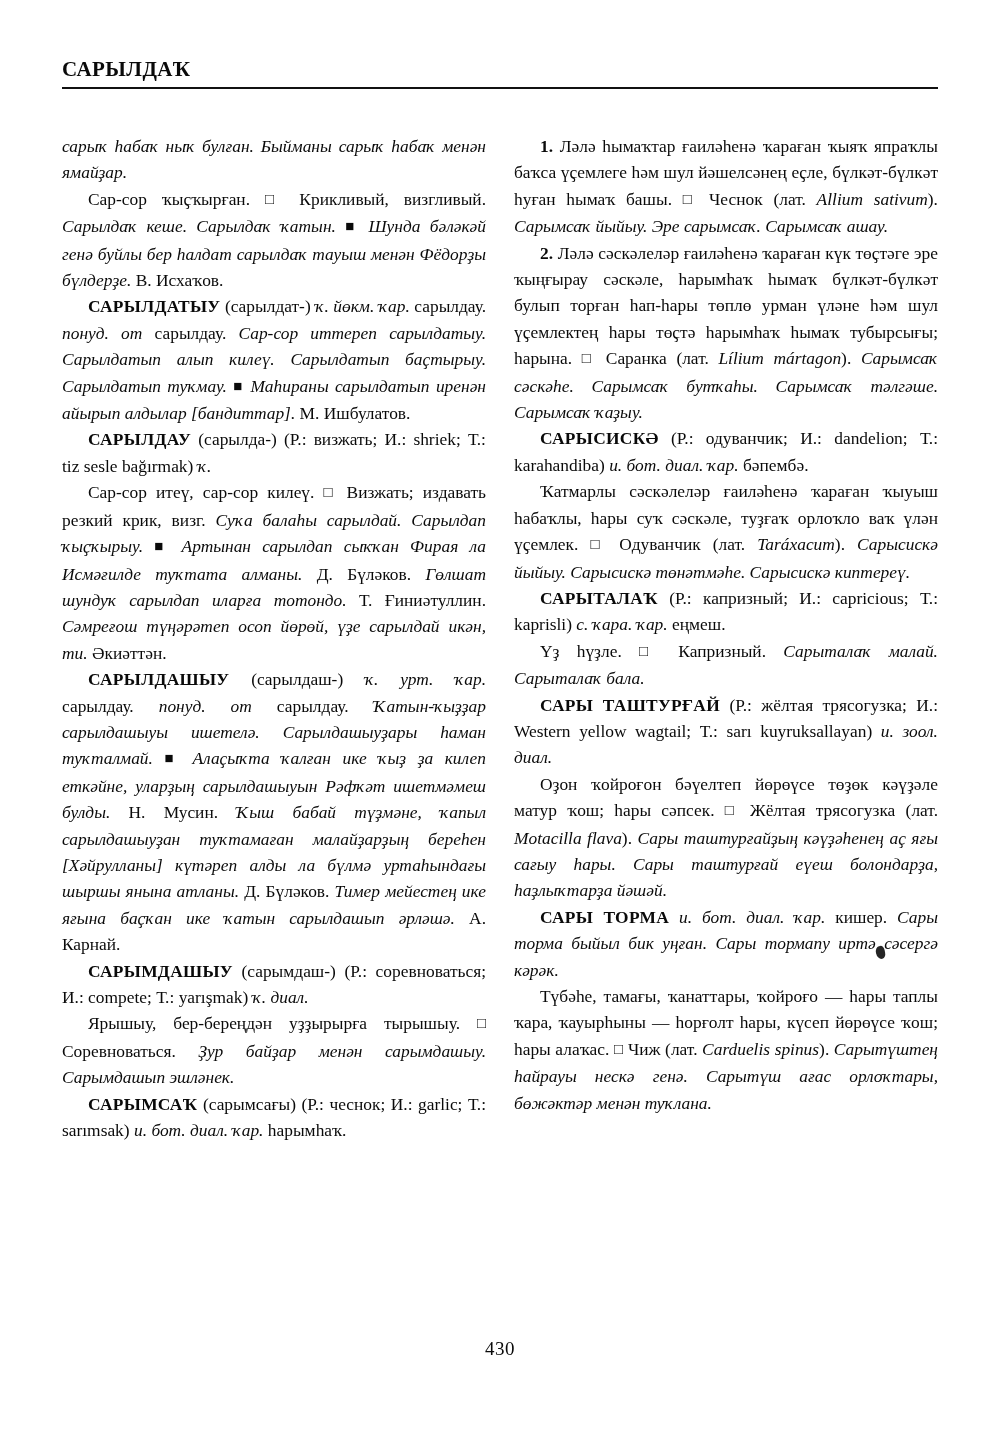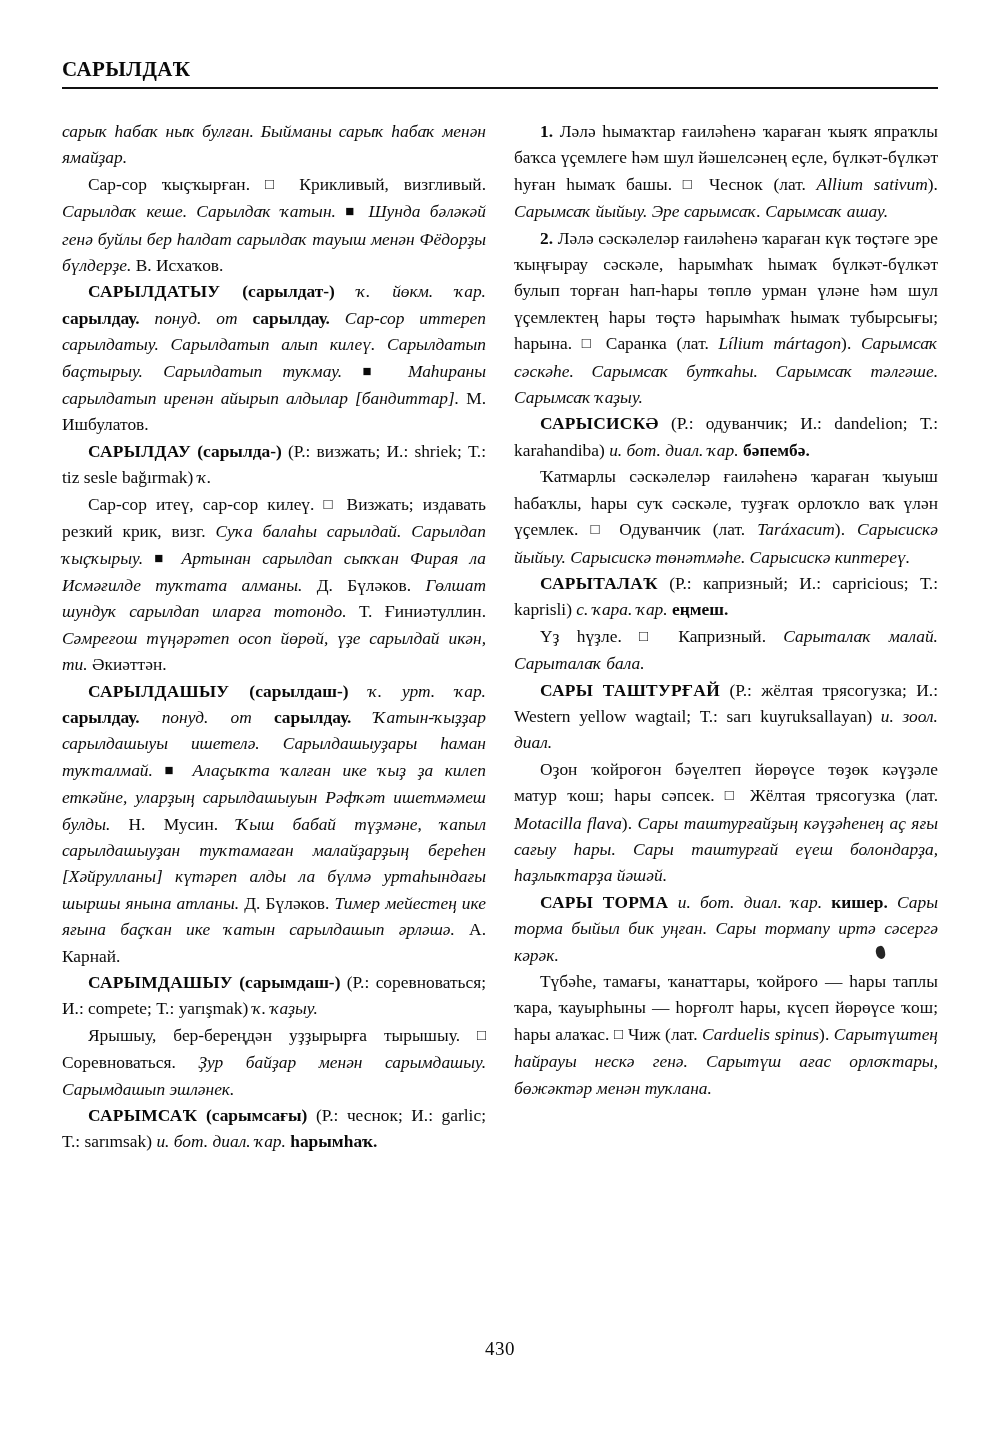--- a/index.html
+++ b/index.html
@@ -43,21 +43,21 @@
     margin-top: 6px;
     width: 876px;
     height: 2.2px;
     background: #111;
   }
 
   
   .columns {
     position: absolute;
     left: 62px;
-    top: 118px;
+    top: 133px;
     width: 876px;
     display: flex;
     gap: 28px;
     align-items: flex-start;
   }
   .col {
     width: 424px;
     font-size: 17.4px;
     line-height: 26.4px;
     text-align: justify;
@@ -67,21 +67,21 @@
   .col-right { width: 424px; }
 
   p.para {
     margin: 0;
     text-indent: 26px;
     text-align: justify;
   }
   p.para.noindent { text-indent: 0; }
 
   
-  b, .b { font-weight: bold; }
+  b, .b { font-weight: normal; }
   i, .i { font-style: italic; }
   .hw {            
     font-weight: bold;
     letter-spacing: 0.3px;
   }
   .sensenum { font-weight: bold; }   
   .marker {
     font-style: normal;
     font-weight: normal;
     font-size: 15px;
@@ -160,21 +160,21 @@
 
       <p class="para"><span class="hw">САРЫЛДАШЫУ</span> <b>(сарылдаш-)</b> <i>ҡ. урт.</i> <i>ҡар.</i> <b>сарылдау.</b> <i>понуд. от</i> <b>сарылдау.</b> <i>Ҡатын-ҡыҙҙар сарылдашыуы ишетелә. Сарылдашыуҙары һаман туҡталмай.</i>
         <span class="marker">■</span>
         <i>Алаҫыҡта ҡалған ике ҡыҙ ҙа килеп еткәйне, уларҙың сарылдашыуын Рәфҡәт ишетмәмеш булды.</i>
         <span>Н. Мусин.</span>
         <i>Ҡыш бабай түҙмәне, ҡапыл сарылдашыуҙан туҡтамаған малайҙарҙың береһен [Хәйрулланы] күтәреп алды ла бүлмә уртаһындағы шыршы янына атланы.</i>
         <span>Д. Бүләков.</span>
         <i>Тимер мейестең ике яғына баҫҡан ике ҡатын сарылдашып әрләшә.</i>
         <span>А. Карнай.</span></p>
 
-      <p class="para"><span class="hw">САРЫМДАШЫУ</span> <b>(сарымдаш-)</b> <span>(</span><span>Р.:</span> <span>соревноваться;</span> <span>И.:</span> <span>compete;</span> <span>Т.:</span> <span>yarışmak</span><span>)</span> <i>ҡ. ҡаҙыу.</i></p>
+      <p class="para"><span class="hw">САРЫМДАШЫУ</span> <b>(сарымдаш-)</b> <span>(</span><span>Р.:</span> <span>соревноваться;</span> <span>И.:</span> <span>compete;</span> <span>Т.:</span> <span>yarışmak</span><span>)</span> <i>ҡ. диал.</i></p>
 
       <p class="para"><span>Ярышыу, бер-береңдән уҙҙырырға тырышыу.</span>
         <span class="marker">□</span>
         <span>Соревноваться.</span>
         <i>Ҙур байҙар менән сарымдашыу. Сарымдашып эшләнек.</i></p>
 
       <p class="para"><span class="hw">САРЫМСАҠ</span> <b>(сарымсағы)</b> <span>(</span><span>Р.:</span> <span>чеснок;</span> <span>И.:</span> <span>garlic;</span> <span>Т.:</span> <span>sarımsak</span><span>)</span> <i>и. бот. диал.</i> <i>ҡар.</i> <b>һарымһаҡ.</b></p>
 
     </div>
 

